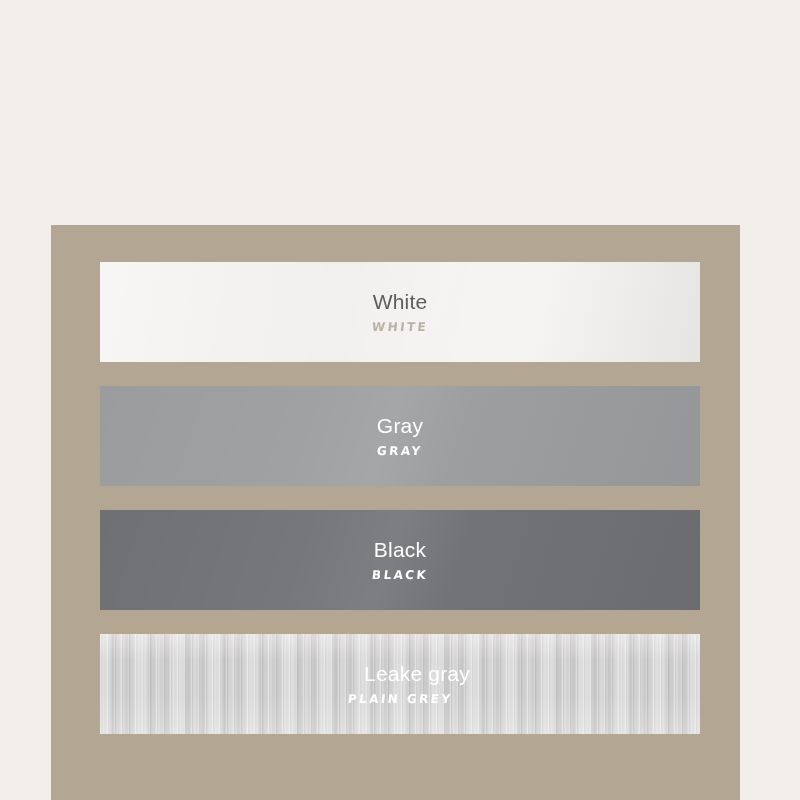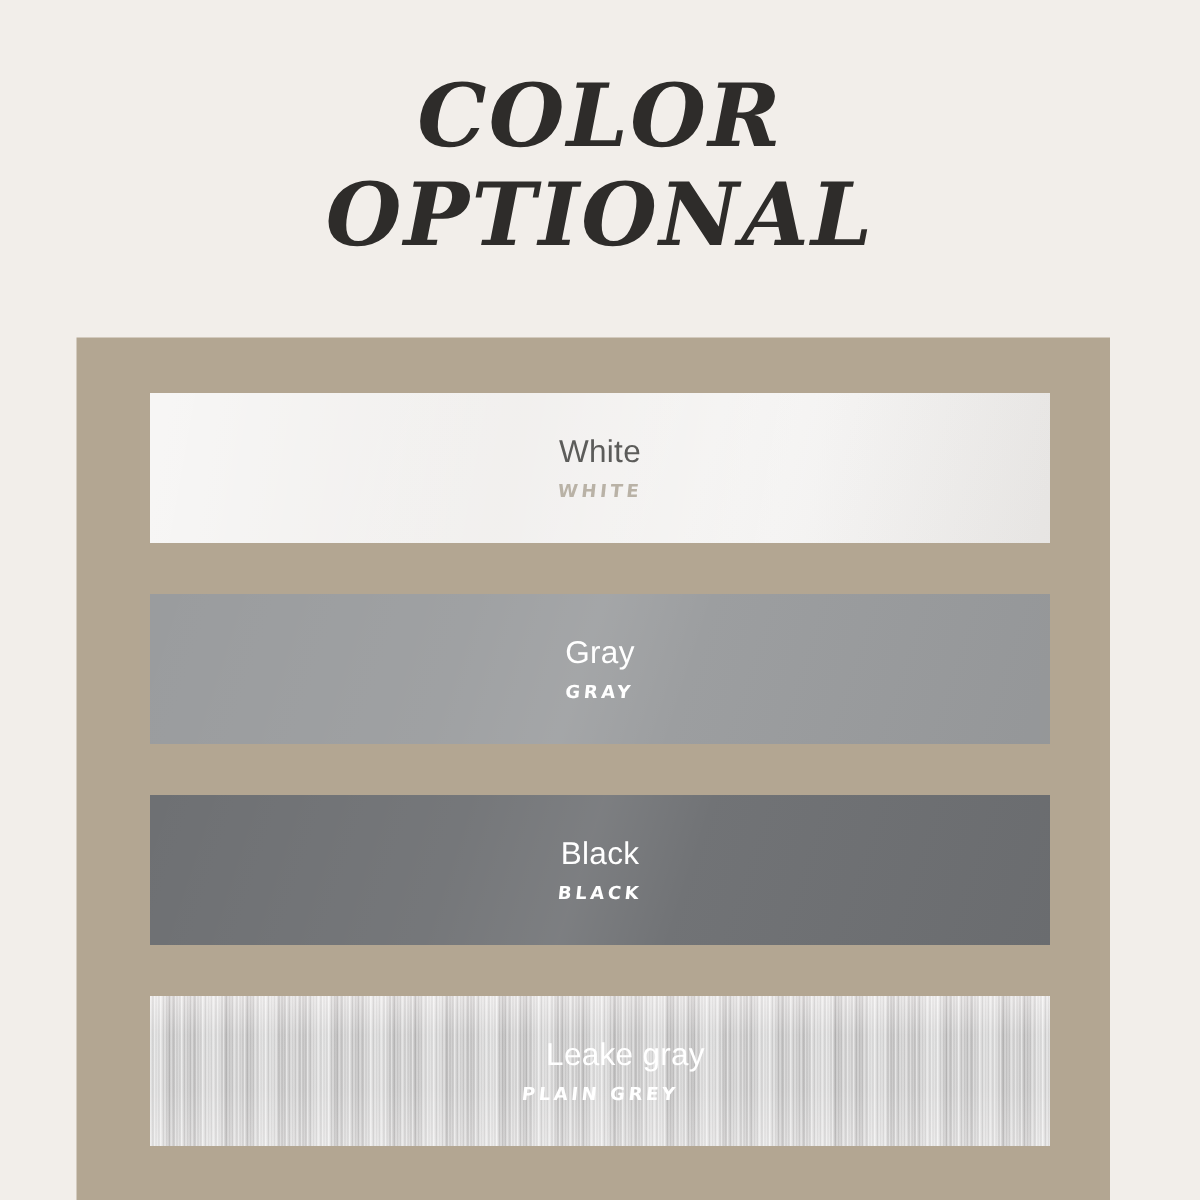--- a/index.html
+++ b/index.html
@@ -58,21 +58,21 @@
     position: absolute;
     left: 100px;
     top: 262px;
     width: 600px;
   }
 
   .swatch {
     position: relative;
     width: 600px;
     height: 100px;
-    margin-bottom: 34px;
+    margin-bottom: 24px;
     display: flex;
     flex-direction: column;
     align-items: center;
     justify-content: center;
     overflow: hidden;
     box-sizing: border-box;
   }
   .swatch:last-child { margin-bottom: 0; }
 
   
@@ -166,24 +166,20 @@
         rgba(222,220,220,0.70) 100%);
   }
   .sw-leake .label-main { color: #ffffff; padding-left: 34px; }
   .sw-leake .label-sub  { color: #ffffff; }
 </style>
 </head>
 <body>
 
 <div class="poster">
 
-  <div class="title-block">
-    <span class="title-line">COLOR</span>
-    <span class="title-line">OPTIONAL</span>
-  </div>
 
   <div class="panel"></div>
 
   <div class="swatch-list">
 
     <div class="swatch sw-white">
       <div class="sheen"></div>
       <div class="swatch-labels">
         <span class="label-main">White</span>
         <span class="label-sub">WHITE</span>

